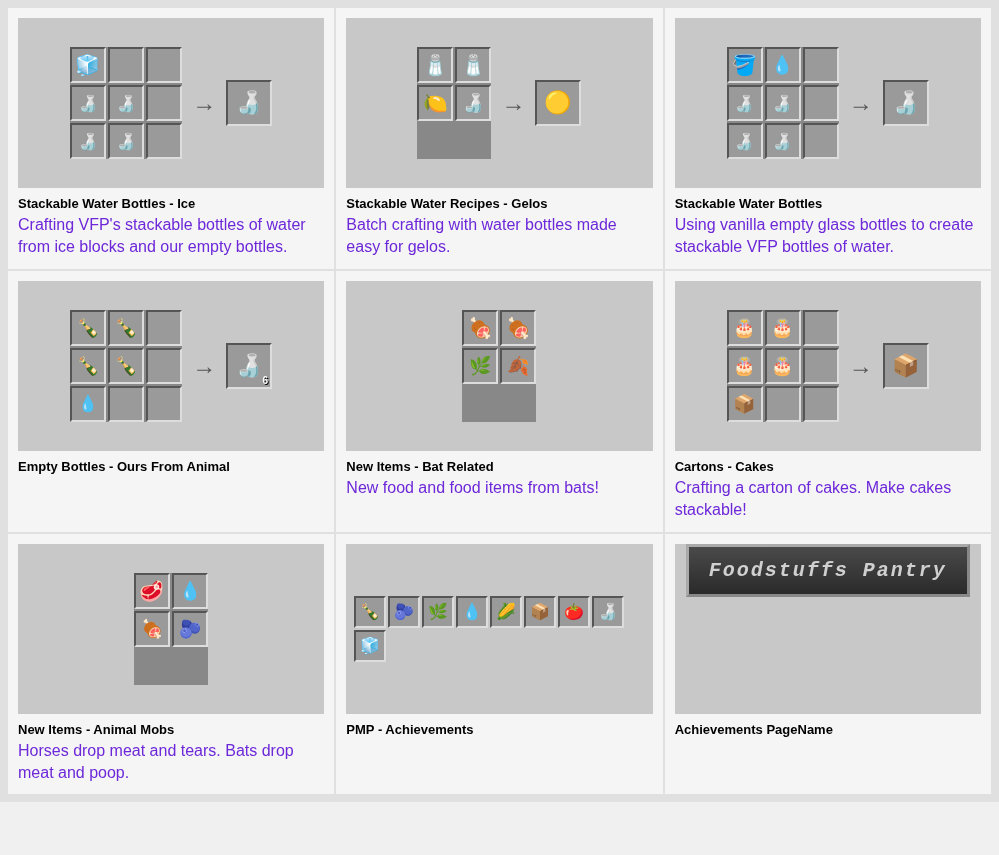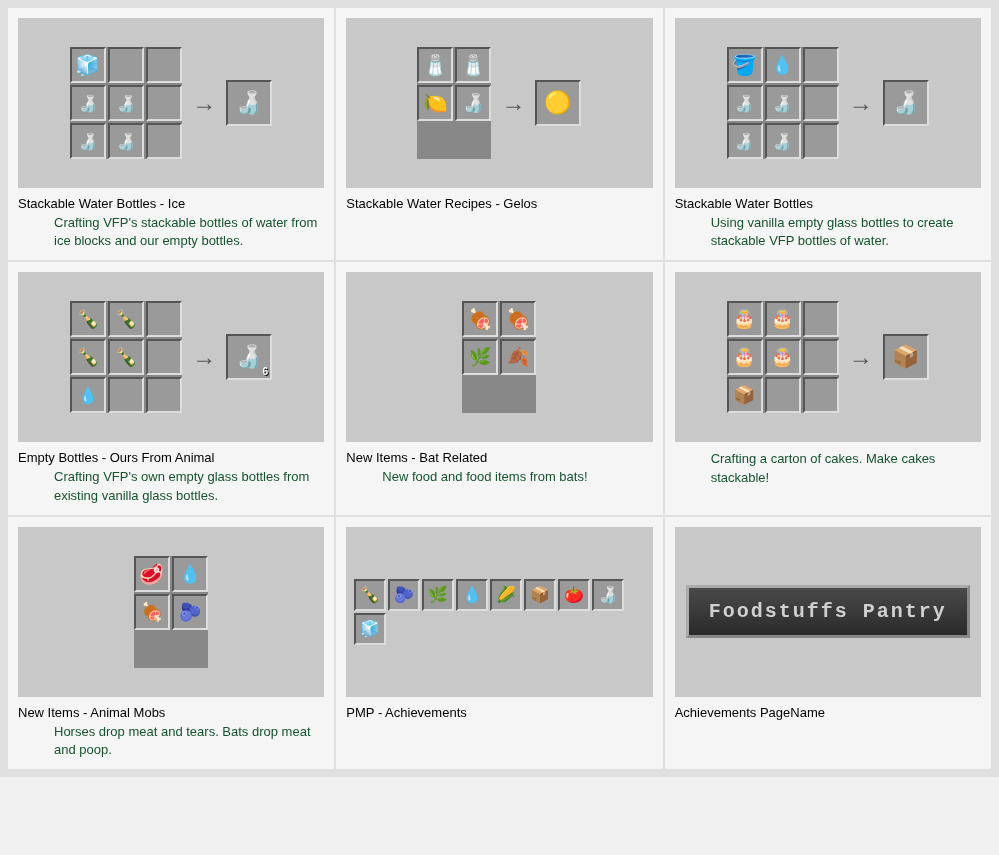--- a/index.html
+++ b/index.html
@@ -28,29 +28,28 @@
       height: 170px;
       display: flex;
       align-items: center;
       justify-content: center;
       margin-bottom: 8px;
       overflow: hidden;
       position: relative;
     }
     .card-title {
       font-size: 13px;
-      font-weight: normal;
+      font-weight: bold;
       color: #000;
       margin-bottom: 3px;
     }
     .card-desc {
-      font-size: 13px;
-      color: #14532d;
+      font-size: 16px;
+      color: #6d28d9;
       line-height: 1.4;
-      margin-left: 36px;
     }
 
     
     .craft-container {
       display: flex;
       align-items: center;
       gap: 10px;
       background: #c8c8c8;
       padding: 15px;
       border-radius: 2px;
@@ -207,20 +206,21 @@
               <span style="font-size:18px">🍶</span>
             </div>
         </div>
         <div class="arrow">→</div>
         <div class="result-cell">
             <span style="font-size:22px">🟡</span>
           </div>
       </div>
     </div>
     <div class="card-title">Stackable Water Recipes - Gelos</div>
+    <div class="card-desc">Batch crafting with water bottles made easy for gelos.</div>
   </div>
 
   <div class="card">
     <div class="card-image">
       <div class="craft-container">
         <div class="craft-grid">
           <div class="craft-cell">
               <span style="font-size:20px">🪣</span>
             </div>
           <div class="craft-cell">
@@ -277,21 +277,20 @@
           <div class="craft-cell empty"></div>
         </div>
         <div class="arrow">→</div>
         <div class="result-cell">
           <span style="font-size:22px">🍶</span>
           <span class="count-badge">6</span>
         </div>
       </div>
     </div>
     <div class="card-title">Empty Bottles - Ours From Animal</div>
-    <div class="card-desc">Crafting VFP's own empty glass bottles from existing vanilla glass bottles.</div>
   </div>
 
   <div class="card">
     <div class="card-image">
       <div class="craft-container">
         <div class="craft-grid two-col">
           <div class="craft-cell">
               <span style="font-size:20px">🍖</span>
             </div>
           <div class="craft-cell">
@@ -333,20 +332,21 @@
             </div>
           <div class="craft-cell empty"></div>
           <div class="craft-cell empty"></div>
         </div>
         <div class="arrow">→</div>
         <div class="result-cell">
             <span style="font-size:22px">📦</span>
           </div>
       </div>
     </div>
+    <div class="card-title">Cartons - Cakes</div>
     <div class="card-desc">Crafting a carton of cakes. Make cakes stackable!</div>
   </div>
 
   <div class="card">
     <div class="card-image">
       <div class="craft-container">
         <div class="craft-grid two-col">
           <div class="craft-cell">
               <span style="font-size:20px">🥩</span>
             </div>
@@ -395,20 +395,20 @@
           </div>
         <div class="strip-cell">
             <span>🧊</span>
           </div>
       </div>
     </div>
     <div class="card-title">PMP - Achievements</div>
   </div>
 
   <div class="card">
-    <div class="card-image achievements" style="align-items:center; justify-content:center;">
+    <div class="card-image achievements" style="align-items:flex-start; justify-content:center;font-style:italic;">
       <div class="pantry-btn">Foodstuffs Pantry</div>
     </div>
     <div class="card-title">Achievements PageName</div>
     <div class="card-desc"></div>
   </div>
 
 </div>
 
 </body></html>

